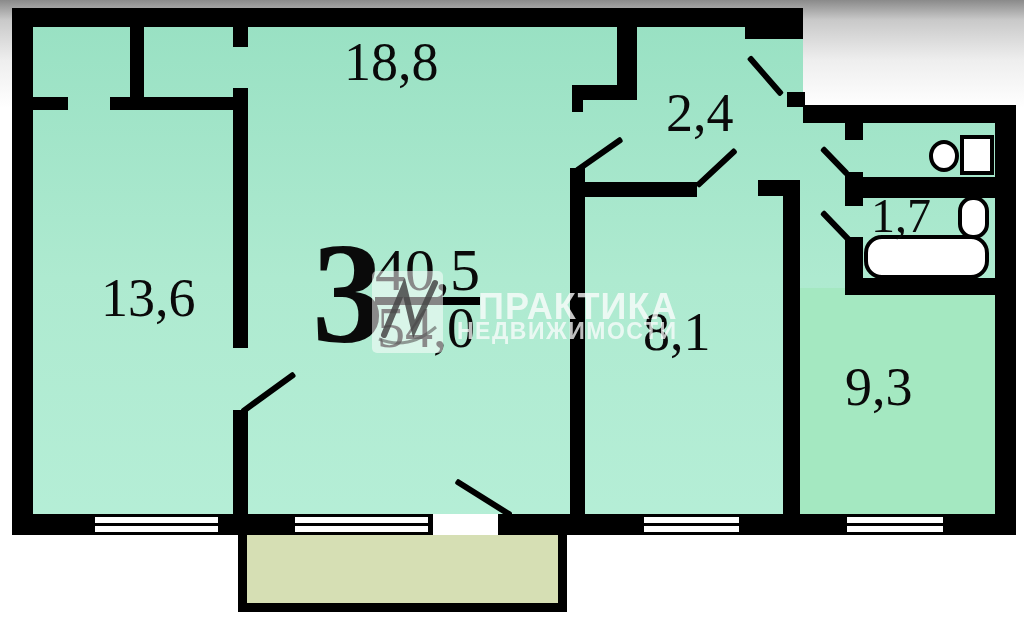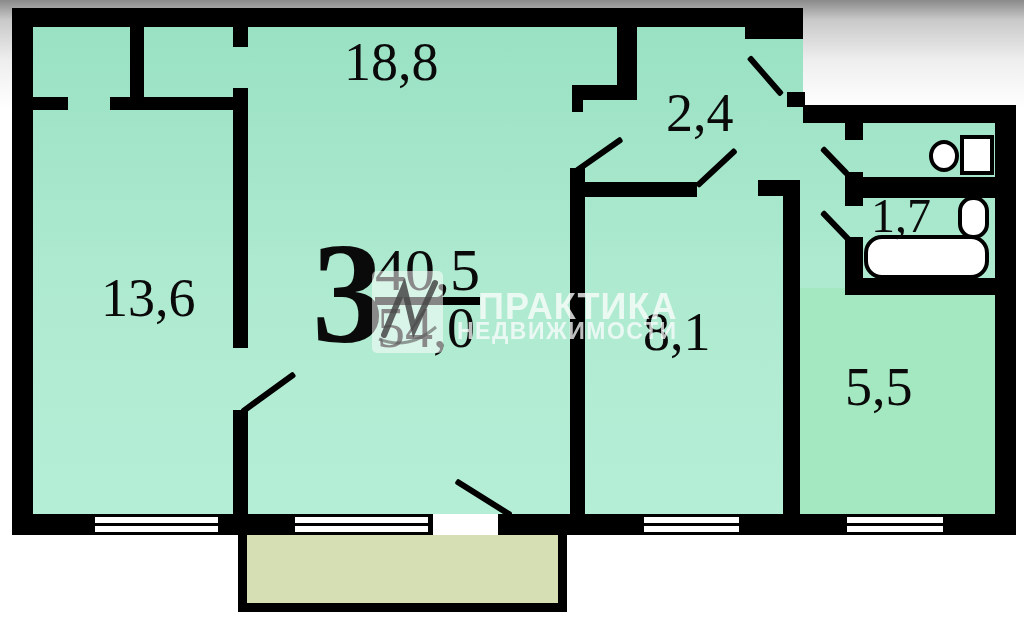--- a/index.html
+++ b/index.html
@@ -104,21 +104,21 @@
   <div class="fixture" style="left:929px;top:140px;width:30px;height:32px;border-radius:50%;"></div>
   <div class="fixture" style="left:960px;top:135px;width:34px;height:40px;"></div>
   <div class="fixture" style="left:958px;top:196px;width:31px;height:43px;border-radius:15px;"></div>
   <div class="fixture" style="left:864px;top:235px;width:125px;height:44px;border-radius:18px;"></div>
 
   <div class="lbl" style="left:344px;top:35px;font-size:54px;">18,8</div>
   <div class="lbl" style="left:101px;top:271px;font-size:54px;">13,6</div>
   <div class="lbl" style="left:666px;top:86px;font-size:54px;">2,4</div>
   <div class="lbl" style="left:643px;top:305px;font-size:54px;">8,1</div>
   <div class="lbl" style="left:871px;top:192px;font-size:48px;">1,7</div>
-  <div class="lbl" style="left:845px;top:360px;font-size:54px;">5,5</div>
+  <div class="lbl" style="left:845px;top:360px;font-size:54px;">9,3</div>
 
   <div class="lbl" style="left:312px;top:222px;font-size:144px;font-weight:bold;">3</div>
   <div class="lbl" style="left:375px;top:240px;font-size:60px;">40,5</div>
   <div class="frac-line" style="left:375px;top:297px;width:105px;height:8px;"></div>
   <div class="lbl" style="left:377px;top:300px;font-size:56px;">54,0</div>
 
   <div class="wm-box">
     <svg width="71" height="82" viewBox="0 0 71 82">
       <path d="M12 64 L32 16 L42 58 L63 12" stroke="#474747" stroke-width="6" fill="none" stroke-linecap="round" opacity="0.85"></path>
       <path d="M7 68 Q36 80 64 56" stroke="#5a5a5a" stroke-width="3" fill="none" opacity="0.6"></path>

